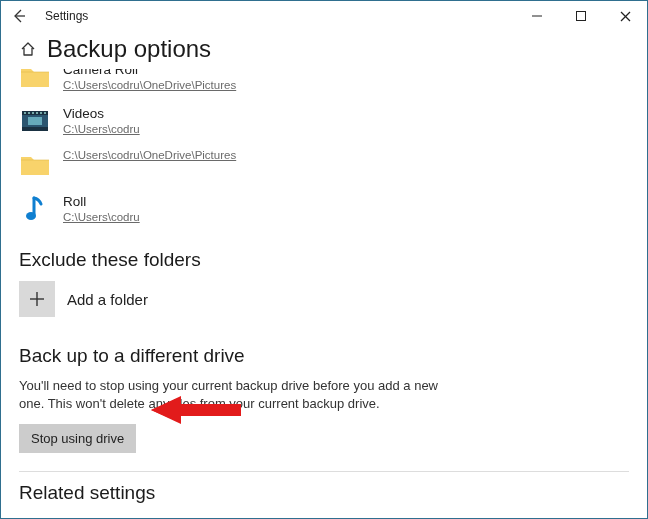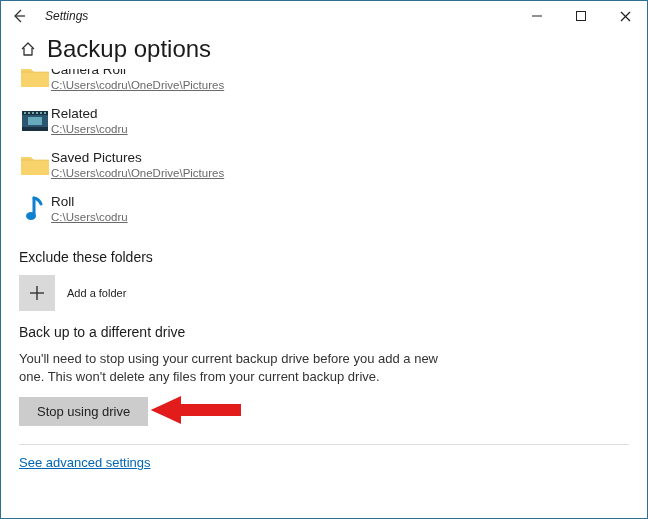--- a/index.html
+++ b/index.html
@@ -1,36 +1,36 @@
 <!DOCTYPE html>
 <html><head>
   <meta charset="utf-8">
   <style>
     * { margin: 0; padding: 0; box-sizing: border-box; font-family: "Segoe UI", Arial, sans-serif; }
     body { width: 648px; height: 519px; border: 1px solid #2f6f8f; background: #fff; overflow: hidden; position: relative; }
     .titlebar { height: 30px; display: flex; align-items: center; }
     .titlebar-back { width: 36px; display:flex; align-items:center; justify-content:center; }
-    .titlebar-title { font-size: 12px; color: #222; margin-left: 8px; font-style: italic; }
+    .titlebar-title { font-size: 12px; color: #222; margin-left: 8px; }
     .titlebar-spacer { flex: 1; }
     .win-btn { width: 44px; height: 30px; display:flex; align-items:center; justify-content:center; color:#222; }
     .header { display:flex; align-items:center; padding: 4px 6px 6px 18px; gap: 10px; }
     .header-title { font-size: 24px; font-weight: 400; color:#1b1b1b; }
     .home-icon { width:18px; height:18px; }
     .content { padding: 0 18px; height: calc(100% - 74px); overflow:hidden; }
-    .folder-item { display:flex; align-items:flex-start; gap: 0; padding: 6px 0; }
+    .folder-item { display:flex; align-items:flex-start; gap: 12px; padding: 6px 0; }
     .folder-item.cut { margin-top: -14px; }
     .folder-thumb { width: 32px; height: 32px; display:flex; align-items:center; justify-content:center; flex-shrink:0; }
     .folder-name { font-size: 13.5px; color:#222; line-height:1.3; }
     .folder-path { font-size: 11.5px; color:#6a6a6a; line-height:1.2;text-decoration:underline; }
-    .section-h { font-size: 14px; color:#1b1b1b; margin-top: 18px; margin-bottom: 10px; font-weight:400; }
+    .section-h { font-size: 19px; color:#1b1b1b; margin-top: 18px; margin-bottom: 10px; font-weight:400; }
     .add-folder { display:flex; align-items:center; gap: 12px; }
     .add-box { width: 36px; height: 36px; background:#d9d9d9; display:flex; align-items:center; justify-content:center; }
-    .add-label { font-size: 11px; color:#222; }
+    .add-label { font-size: 15px; color:#222; }
     .desc { font-size: 13px; color:#333; max-width: 430px; line-height:1.35; margin-bottom:12px; }
-    .btn-gray { display:inline-block; background:#ccc; border:none; padding: 7px 18px; font-size: 13px; color:#222; }
+    .btn-gray { display:inline-block; background:#ccc; border:none; padding: 7px 12px; font-size: 13px; color:#222; }
     .link { font-size: 13px; color:#0066b4; margin-top:6px; display:block; }
     hr.sep { border:none; border-top:1px solid #ddd; margin: 18px 0 10px 0; }
     .arrow-annot { position:absolute; left:150px; top:393px; pointer-events:none; }
     svg { display:block; }
   </style>
 </head>
 <body>
 
 <div class="titlebar">
   <div class="titlebar-back">
@@ -92,34 +92,33 @@
           <rect x="3" y="2" width="2" height="2" fill="#7aa"></rect>
           <rect x="7" y="2" width="2" height="2" fill="#7aa"></rect>
           <rect x="11" y="2" width="2" height="2" fill="#7aa"></rect>
           <rect x="15" y="2" width="2" height="2" fill="#7aa"></rect>
           <rect x="19" y="2" width="2" height="2" fill="#7aa"></rect>
           <rect x="23" y="2" width="2" height="2" fill="#7aa"></rect>
           <rect x="7" y="7" width="14" height="8" fill="#6ab"></rect>
         </svg>
     </div>
     <div>
-      <div class="folder-name">Related</div>
+      <div class="folder-name">Videos</div>
       <div class="folder-path">C:\Users\codru</div>
     </div>
   </div>
 
   <div class="folder-item">
     <div class="folder-thumb">
       <svg width="30" height="24" viewBox="0 0 30 24">
           <path d="M1 4 L11 4 L14 7 L29 7 L29 22 L1 22 Z" fill="#f8d36b"></path>
           <path d="M1 7 H29" stroke="#e0b947" stroke-width="0.6"></path>
         </svg>
     </div>
     <div>
-      <div class="folder-name">Saved Pictures</div>
       <div class="folder-path">C:\Users\codru\OneDrive\Pictures</div>
     </div>
   </div>
 
   <div class="folder-item">
     <div class="folder-thumb">
       <svg width="24" height="28" viewBox="0 0 24 28">
           <path d="M11 3 L11 20" stroke="#0f7fd0" stroke-width="3" stroke-linecap="round"></path>
           <ellipse cx="8" cy="21" rx="5" ry="4" fill="#0f7fd0"></ellipse>
           <path d="M11 3 Q16 4 18 9" stroke="#0f7fd0" stroke-width="3" fill="none" stroke-linecap="round"></path>
@@ -135,26 +134,27 @@
   <div class="add-folder">
     <div class="add-box">
       <svg width="16" height="16" viewBox="0 0 16 16">
           <line x1="8" y1="1" x2="8" y2="15" stroke="#333" stroke-width="1.4"></line>
           <line x1="1" y1="8" x2="15" y2="8" stroke="#333" stroke-width="1.4"></line>
         </svg>
     </div>
     <div class="add-label">Add a folder</div>
   </div>
 
-  <div class="section-h" style="margin-top:13px;">Back up to a different drive</div>
+  <div class="section-h" style="margin-top:28px;">Back up to a different drive</div>
   <div class="desc">You'll need to stop using your current backup drive before you add a new one. This won't delete any files from your current backup drive.</div>
   <button class="btn-gray">Stop using drive</button>
 
   <hr class="sep">
 
+  <div class="section-h" style="margin-top:0;">Related settings</div>
   <a class="link" href="#">See advanced settings</a>
   
 
 </div>
 
 <div class="arrow-annot">
   <svg width="100" height="40" viewBox="0 0 100 40">
     <polygon points="0,16 28,4 28,10 28,22 28,28" fill="#e21b1b"></polygon>
     <rect x="26" y="10" width="64" height="12" fill="#e21b1b"></rect>
     <polygon points="0,16 30,2 30,30" fill="#e21b1b"></polygon>

